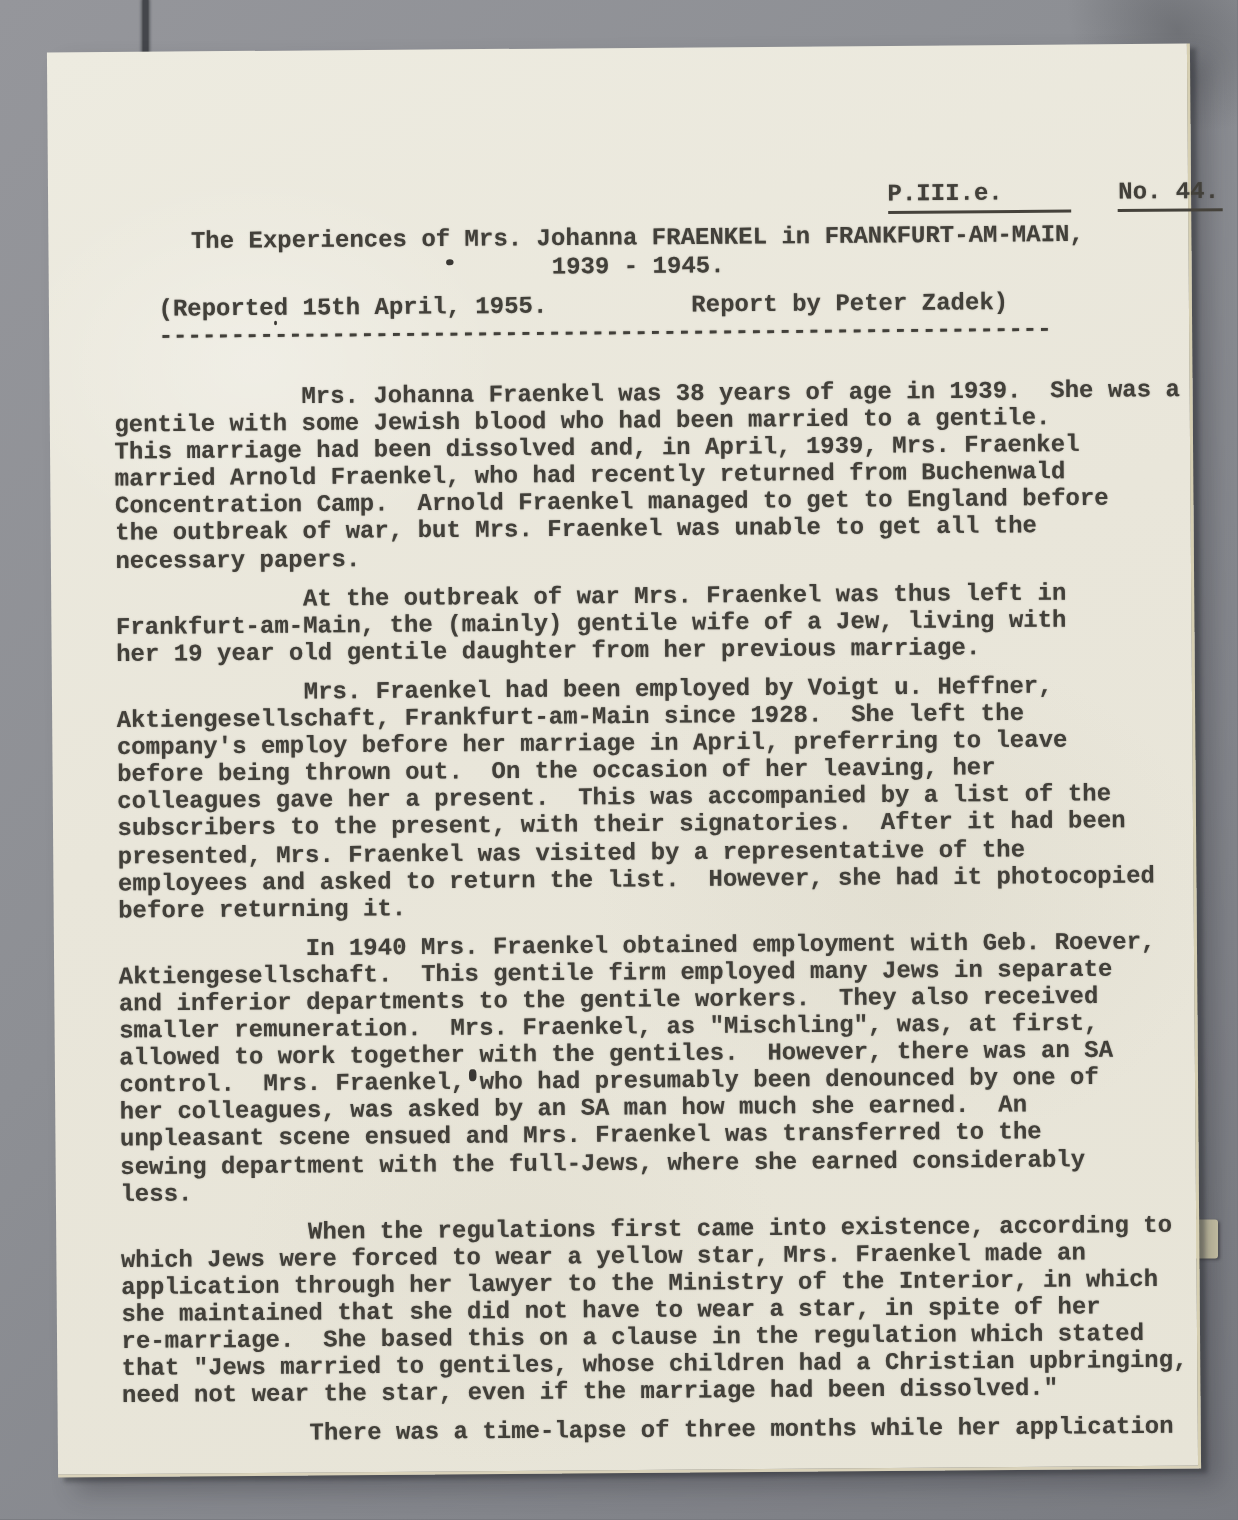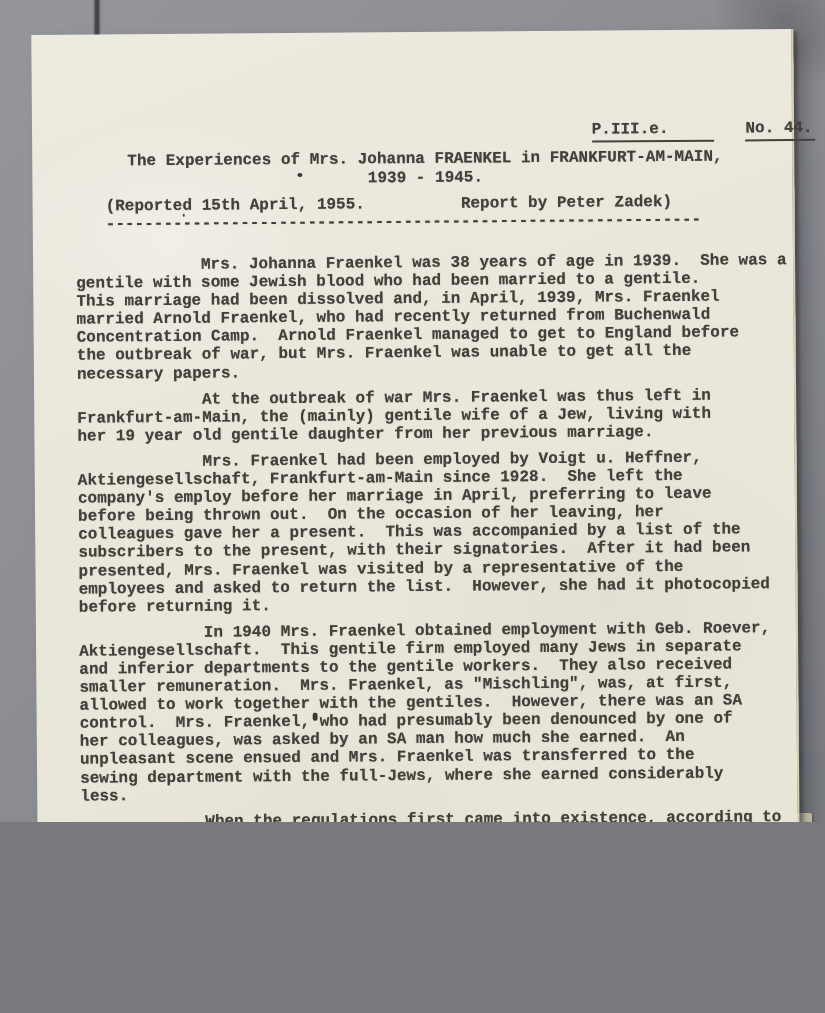--- a/index.html
+++ b/index.html
@@ -4,21 +4,21 @@
 <style>
   html, body {
     margin: 0;
     padding: 0;
     background: #77797f;
     font-family: "Liberation Mono", "DejaVu Sans Mono", monospace;
   }
   .screen {
     position: relative;
     width: 825px;
-    height: 822px;
+    height: 1013px;
     overflow: hidden;
     background: linear-gradient(135deg, #95969b 0%, #8d8f94 40%, #84868c 70%, #797b81 100%);
   }
   
   .seam {
     position: absolute;
     left: 95px; top: 0;
     width: 4px; height: 38px;
     background: #44464b;
     box-shadow: 0 0 2px 1px rgba(55,57,62,0.6);

